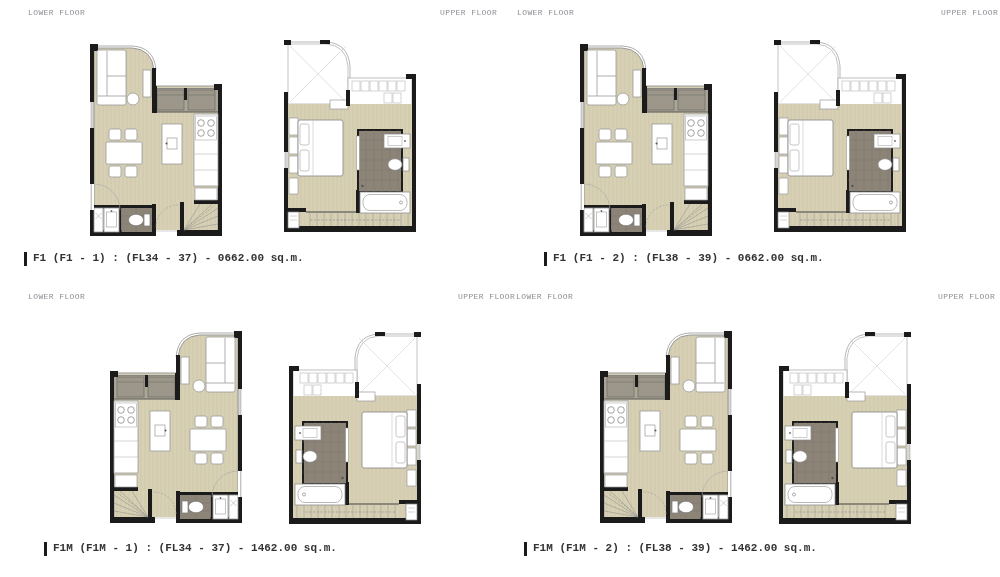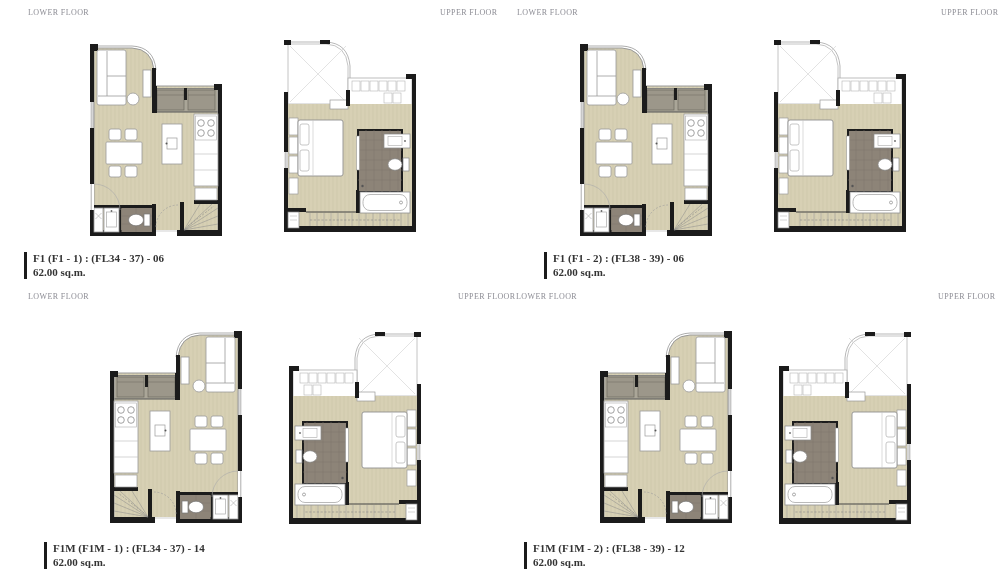--- a/index.html
+++ b/index.html
@@ -1,28 +1,28 @@
 <!DOCTYPE html>
 <html style="--wall: #1b1b1b; --floor: #d9d2b6; --floor-stripe: #c9c1a5; --balcony: #aaa698; --balcony-unit: #9c978a; --bathroom: #8d8478; --furniture-stroke: #9a9a9a; --header-text: #8d8d95; --label-text: #333333;"><head>
 <meta charset="utf-8">
 <style>
   html,body{margin:0;padding:0;background:#fff;}
   #canvas{
     position:relative;width:1000px;height:577px;background:#fff;overflow:hidden;
-    font-family:Liberation Serif, serif;
+    font-family:Liberation Mono, monospace;
   }
   .floor-header{
     position:absolute;font-size:8px;letter-spacing:.4px;color:var(--header-text);
     white-space:nowrap;
   }
   .plan{position:absolute;width:132px;height:192px;}
   .plan.mirror{transform:scaleX(-1);}
   .unit-label{position:absolute;display:flex;align-items:stretch;}
   .unit-label .bar{width:3px;background:var(--wall);margin-right:6px;}
-  .unit-label .lines{display:flex;flex-direction:column;}
+  .unit-label .lines{display:flex;flex-direction:row;}
   .unit-label .lines div{
     font-size:11px;line-height:13.5px;color:var(--label-text);font-weight:600;
     white-space:nowrap;
   }
   
   .q0-hl{left:28px;top:8px;}   .q0-hu{left:440px;top:8px;}
   .q0-pl{left:90px;top:44px;}  .q0-pu{left:284px;top:40px;}  .q0-lab{left:24px;top:252px;}
   .q1-hl{left:517px;top:8px;}  .q1-hu{left:941px;top:8px;}
   .q1-pl{left:580px;top:44px;} .q1-pu{left:774px;top:40px;}  .q1-lab{left:524px;top:252px;padding-left:20px;}
   .q2-hl{left:28px;top:292px;} .q2-hu{left:458px;top:292px;}
@@ -309,18 +309,18 @@
   <div class="floor-header q3-hu">UPPER FLOOR</div>
   <svg class="plan mirror q3-pl" viewBox="0 0 132 192">
       <use href="#plan-lower"></use>
     </svg>
   <svg class="plan mirror q3-pu" viewBox="0 0 132 192">
       <use href="#plan-upper"></use>
     </svg>
   <div class="unit-label q3-lab">
     <span class="bar"></span>
     <div class="lines">
-      <div>F1M (F1M - 2) : (FL38 - 39) - 12</div>
+      <div>F1M (F1M - 2) : (FL38 - 39) - 14</div>
       <div>62.00 sq.m.</div>
     </div>
   </div>
 
 </div>
 
 </body></html>

